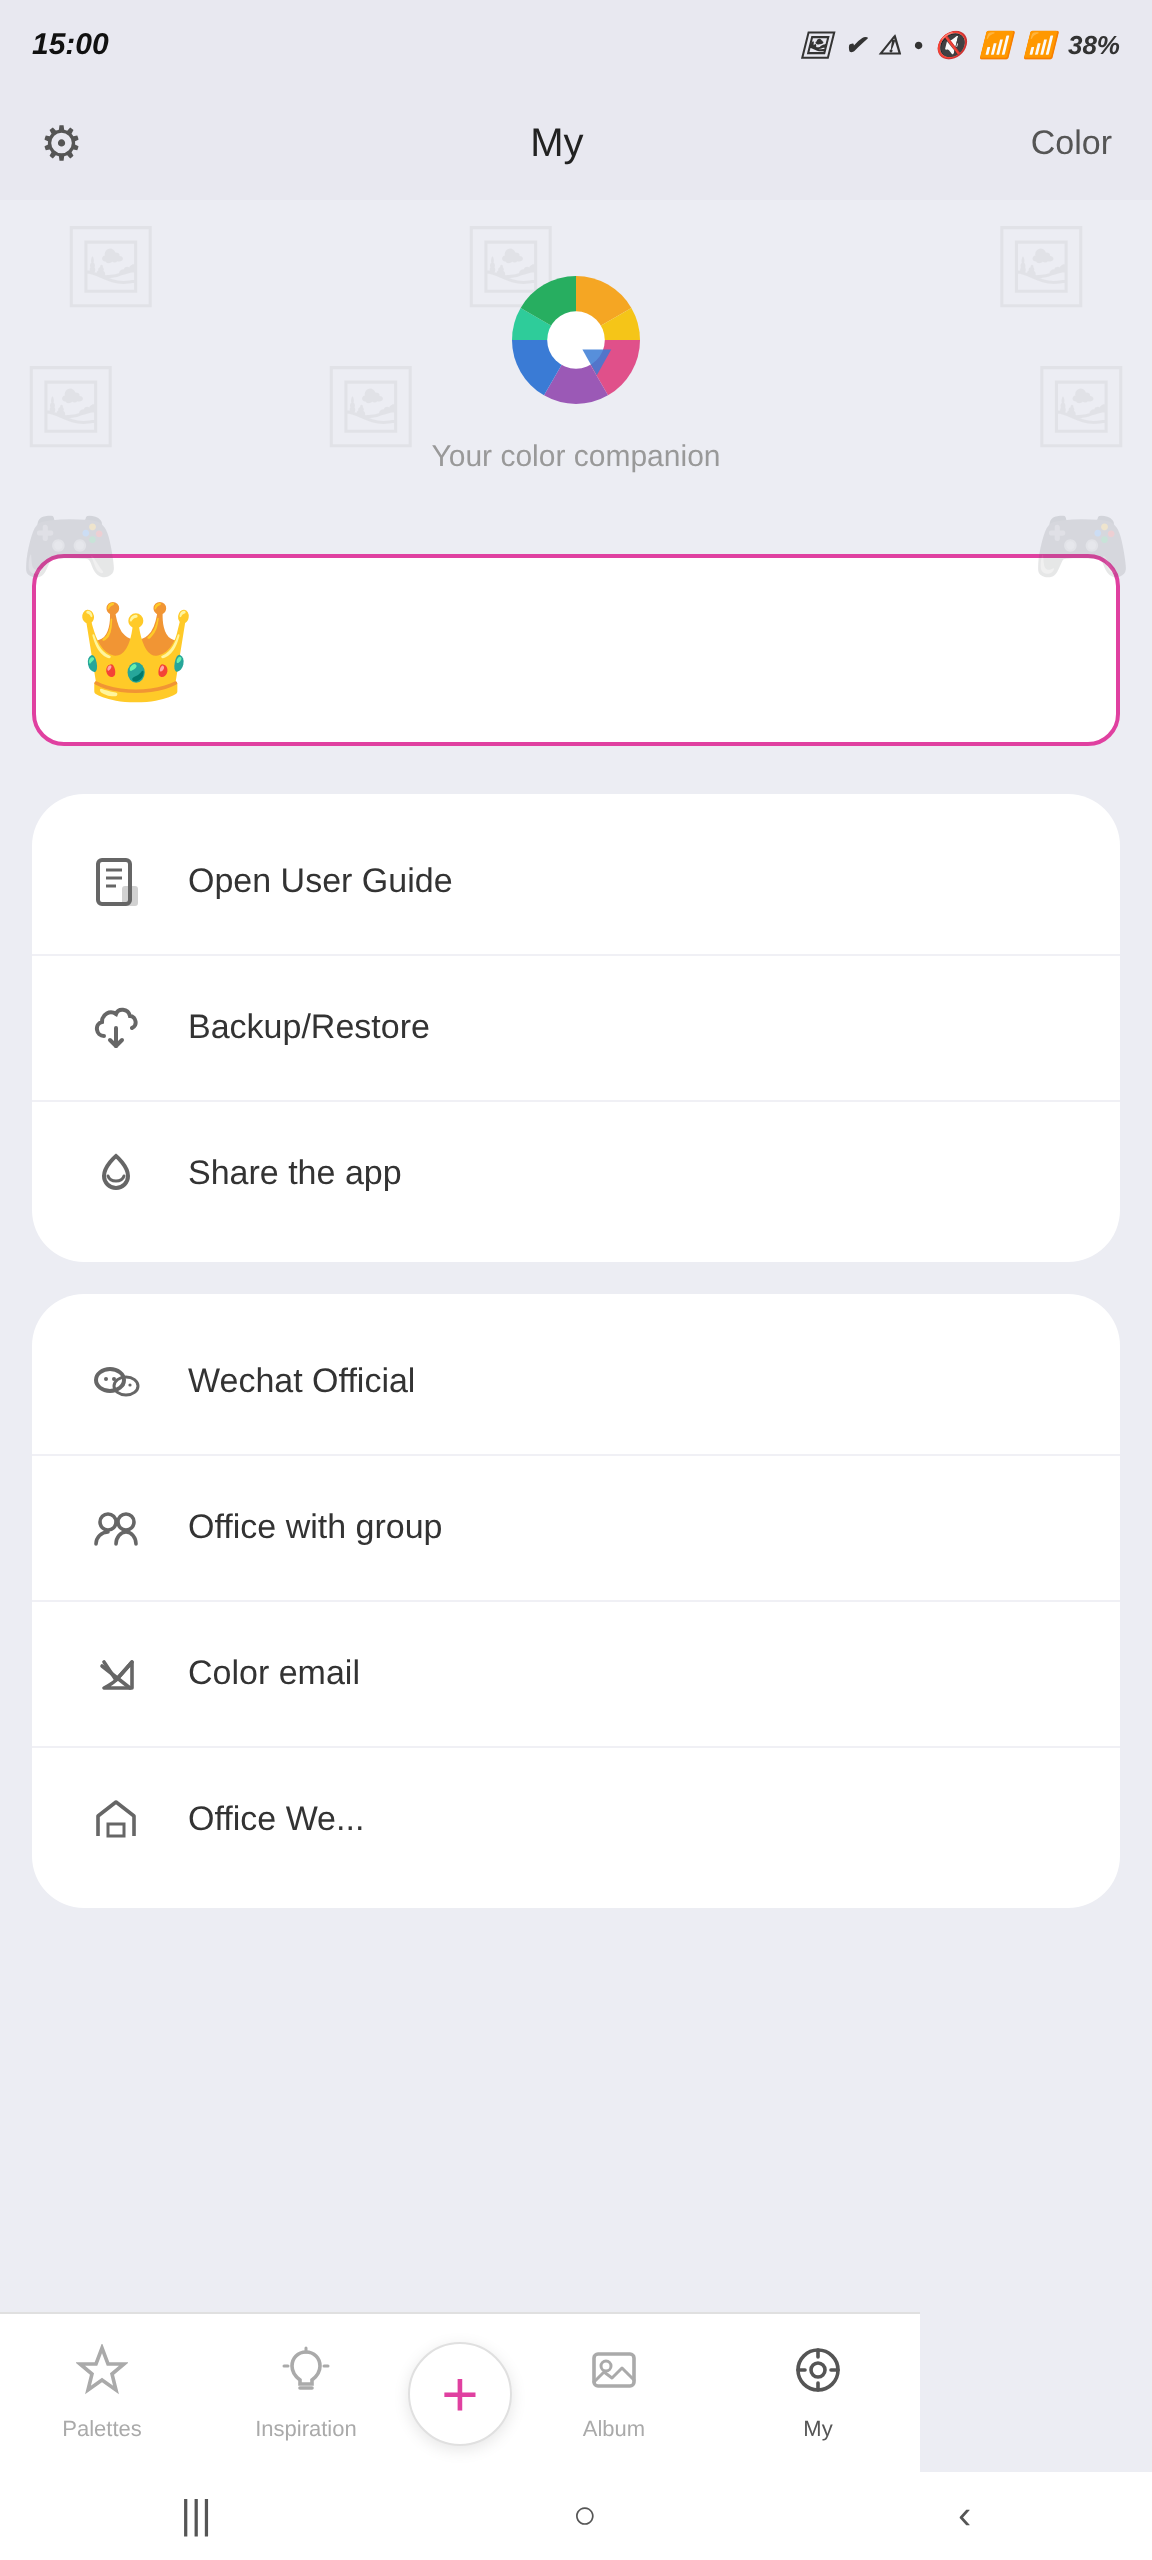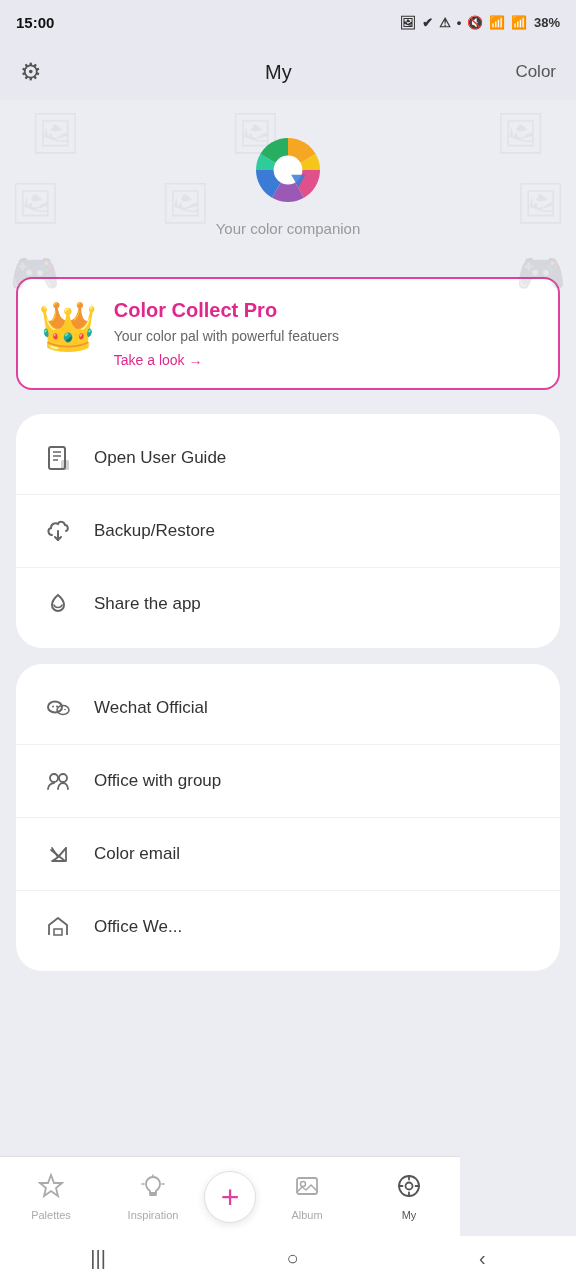--- a/index.html
+++ b/index.html
@@ -17,20 +17,21 @@
     
     .status-bar {
       background: #e8e8f0;
       height: 44px;
       display: flex;
       align-items: center;
       justify-content: space-between;
       padding: 0 16px;
       font-size: 15px;
       font-weight: 600;
+      font-style: italic;
     }
     .status-left { color: #111; }
     .status-right {
       display: flex;
       align-items: center;
       gap: 6px;
       font-size: 13px;
       color: #333;
     }
 
@@ -310,25 +311,20 @@
         <path d="M54,56 L72,56 L63,72 Z" fill="#3A7BD5" opacity="0.85"></path>
       </svg>
     </div>
 
     <p class="tagline">Your color companion</p>
   </div>
 
   <div class="pro-card">
     <div class="pro-card-inner">
       <div class="crown-icon">👑</div>
-      <div class="pro-text-block">
-        <div class="pro-title">Color Collect Pro</div>
-        <div class="pro-desc">Your color pal with powerful featuers</div>
-        <div class="pro-link">Take a look →</div>
-      </div>
     </div>
   </div>
 
   <div class="menu-card">
     <div class="menu-item">
       <div class="menu-item-icon">
         <svg width="28" height="28" viewBox="0 0 28 28" fill="none" xmlns="http://www.w3.org/2000/svg">
           <rect x="5" y="3" width="16" height="22" rx="2" stroke="#666" stroke-width="2" fill="none"></rect>
           <line x1="9" y1="8" x2="17" y2="8" stroke="#666" stroke-width="1.5"></line>
           <line x1="9" y1="12" x2="17" y2="12" stroke="#666" stroke-width="1.5"></line>

